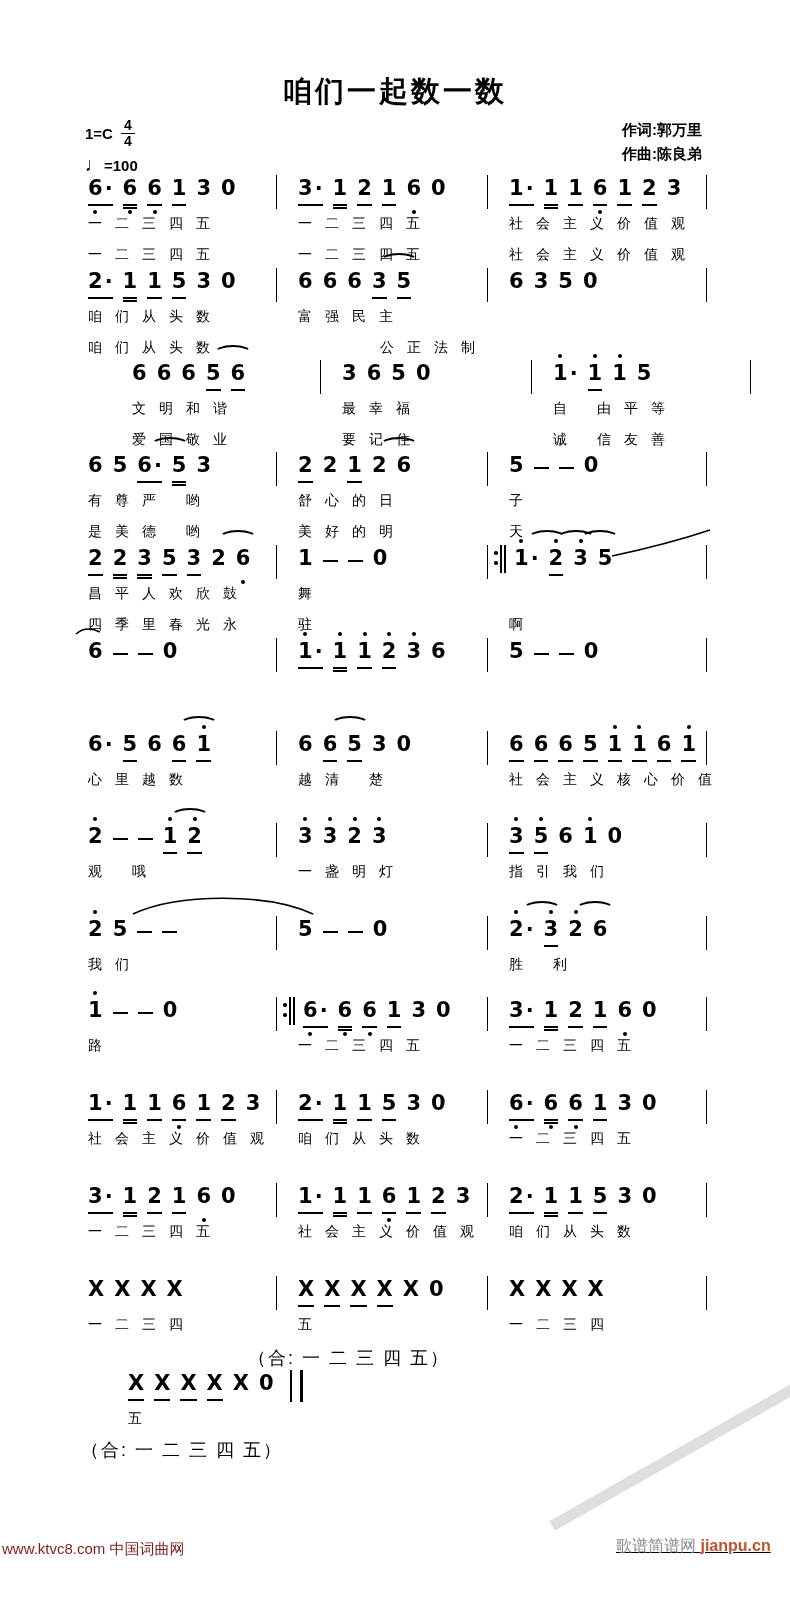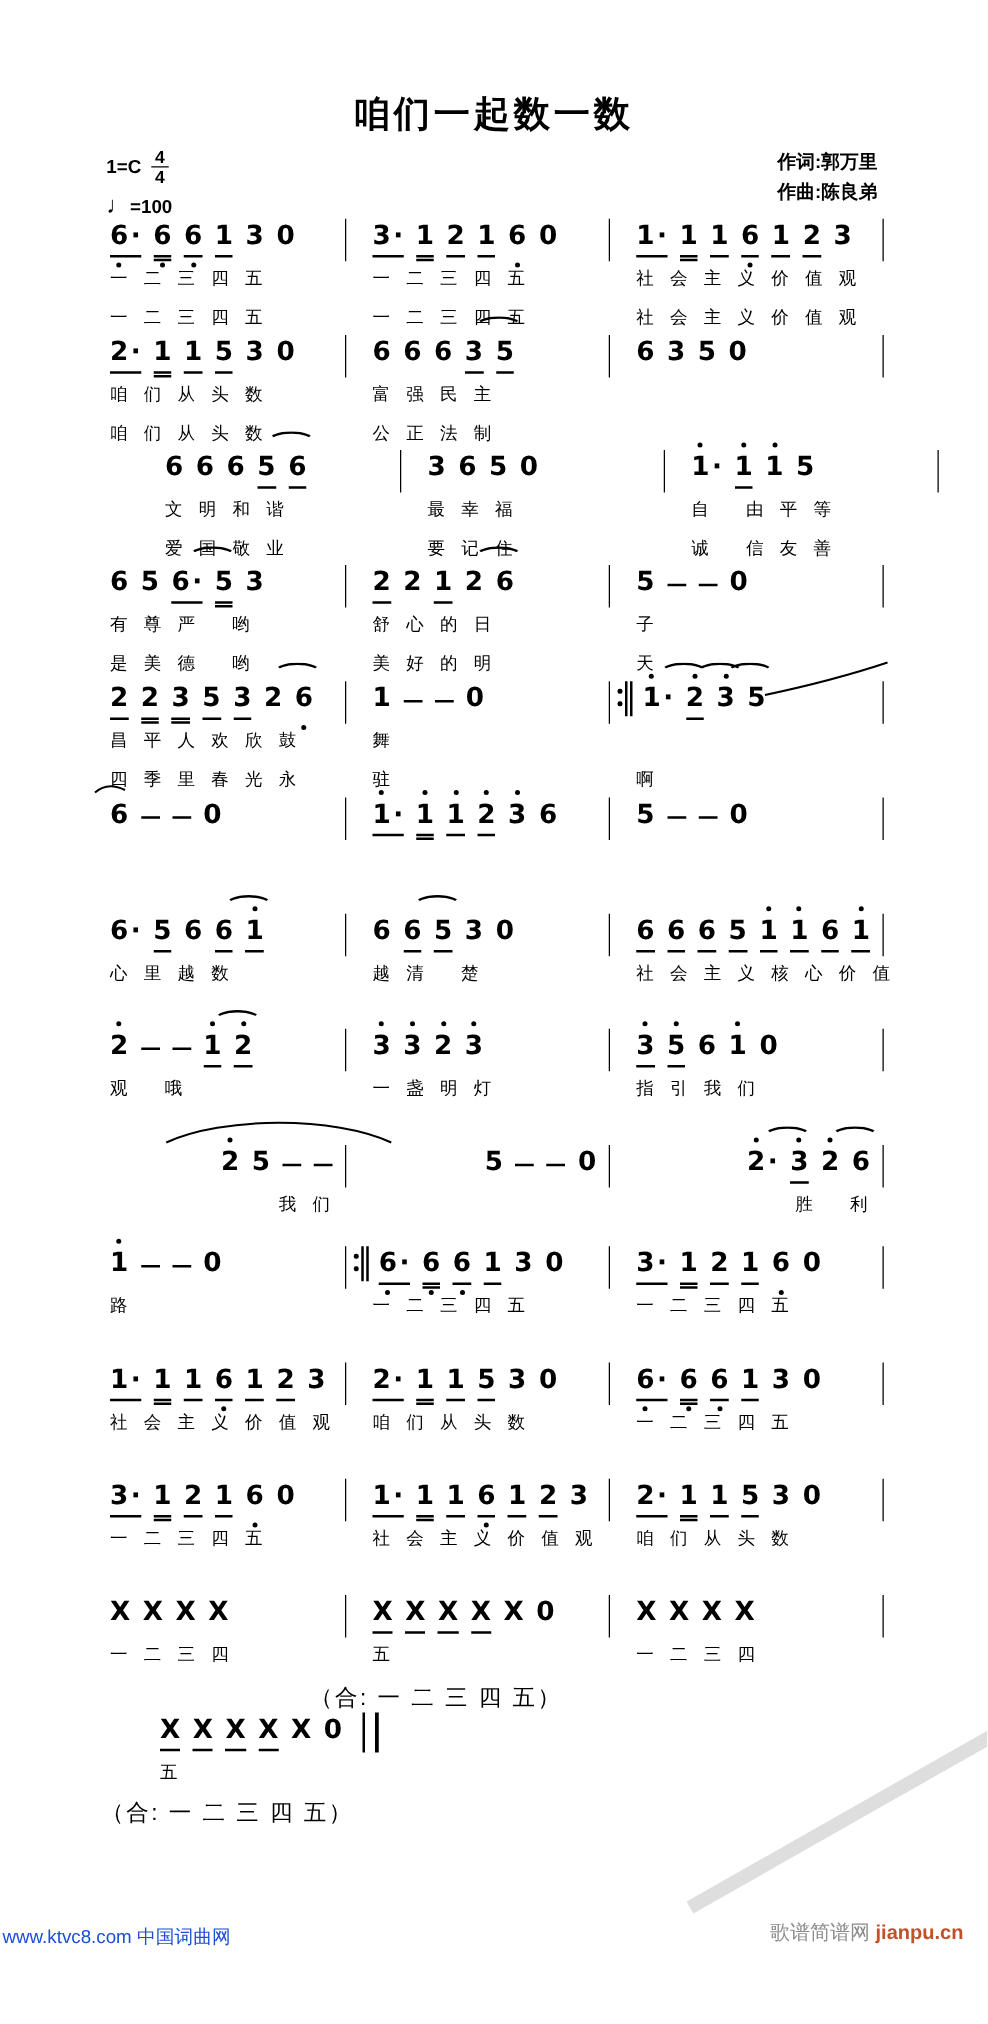--- a/index.html
+++ b/index.html
@@ -48,22 +48,22 @@
   .rpt .d1{top:6px;} .rpt .d2{top:16px;}
   .rpt .b1{position:absolute;left:6px;top:0;width:1.5px;height:28px;background:#000;}
   .rpt .b2{position:absolute;left:10px;top:0;width:1.5px;height:28px;background:#000;}
   
   .endbar{display:inline-block;vertical-align:top;width:8px;height:32px;
           border-left:2px solid #000;border-right:3px solid #000;margin-left:6px;}
   .annotation{position:absolute;font-size:18px;letter-spacing:2px;white-space:nowrap;}
   
   #ties{position:absolute;left:0;top:0;pointer-events:none;}
   
-  #wm-left{position:absolute;left:2px;top:1540px;font-size:15px;color:#1d4ed8;}
-  #wm-right{position:absolute;left:616px;top:1536px;font-size:16px;white-space:nowrap;}
+  #wm-left{position:absolute;left:2px;top:1540px;font-size:15px;color:#7f1d1d;}
+  #wm-right{position:absolute;left:616px;top:1536px;font-size:16px;white-space:nowrap;text-decoration:underline;}
   #wm-right .gray{color:#8c8c8c;}
   #wm-right .orange{color:#c0512a;font-weight:bold;}
 </style>
 </head>
 <body>
 
 <div id="page">
   <div id="title">咱们一起数一数</div>
 
   <div id="keyblock">
@@ -107,21 +107,21 @@
           <div class="ncell first" style="width: 192px;"><span class="note"><span class="u u1"><span class="gw"><span class="g">2</span></span><span class="aug">·</span></span></span><span class="note"><span class="u u2"><span class="gw"><span class="g">1</span></span></span></span><span class="note"><span class="u u1"><span class="gw"><span class="g">1</span></span></span></span><span class="note"><span class="u u1"><span class="gw"><span class="g">5</span></span></span></span><span class="note"><span class="u"><span class="gw"><span class="g">3</span></span></span></span><span class="note"><span class="u"><span class="gw"><span class="g">0</span></span></span></span></div>
           <div class="ncell" style="width: 211px;"><span class="note"><span class="u"><span class="gw"><span class="g">6</span></span></span></span><span class="note"><span class="u"><span class="gw"><span class="g">6</span></span></span></span><span class="note"><span class="u"><span class="gw"><span class="g">6</span></span></span></span><span class="note slur"><span class="u u1"><span class="gw"><span class="g">3</span></span></span></span><span class="note"><span class="u u1"><span class="gw"><span class="g">5</span></span></span></span></div>
           <div class="ncell" style="width: 219px;"><span class="note"><span class="u"><span class="gw"><span class="g">6</span></span></span></span><span class="note"><span class="u"><span class="gw"><span class="g">3</span></span></span></span><span class="note"><span class="u"><span class="gw"><span class="g">5</span></span></span></span><span class="note"><span class="u"><span class="gw"><span class="g">0</span></span></span></span></div>
         </div>
         <div class="lrow">
           <div class="lcell first" style="width: 192px;"><span class="lyric">咱们从头数</span></div>
           <div class="lcell" style="width: 211px;"><span class="lyric">富强民主</span></div>
         </div>
         <div class="lrow">
           <div class="lcell first" style="width: 192px;"><span class="lyric">咱们从头数</span></div>
-          <div class="lcell" style="width: 211px;"><span class="lyric">公正法制</span></div>
+          <div class="lcell" style="width: 211px; text-align: right;"><span class="lyric">公正法制</span></div>
         </div>
       </div>
       <div class="sys" style="top: 360px; margin-left: 44px;">
         <div class="nrow">
           <div class="ncell first" style="width: 192px;"><span class="note"><span class="u"><span class="gw"><span class="g">6</span></span></span></span><span class="note"><span class="u"><span class="gw"><span class="g">6</span></span></span></span><span class="note"><span class="u"><span class="gw"><span class="g">6</span></span></span></span><span class="note slur"><span class="u u1"><span class="gw"><span class="g">5</span></span></span></span><span class="note"><span class="u u1"><span class="gw"><span class="g">6</span></span></span></span></div>
           <div class="ncell" style="width: 211px;"><span class="note"><span class="u"><span class="gw"><span class="g">3</span></span></span></span><span class="note"><span class="u"><span class="gw"><span class="g">6</span></span></span></span><span class="note"><span class="u"><span class="gw"><span class="g">5</span></span></span></span><span class="note"><span class="u"><span class="gw"><span class="g">0</span></span></span></span></div>
           <div class="ncell" style="width: 219px;"><span class="note"><span class="u"><span class="gw"><span class="g">1</span><span class="odot hi"></span></span><span class="aug">·</span></span></span><span class="note"><span class="u u1"><span class="gw"><span class="g">1</span><span class="odot hi"></span></span></span></span><span class="note"><span class="u"><span class="gw"><span class="g">1</span><span class="odot hi"></span></span></span></span><span class="note"><span class="u"><span class="gw"><span class="g">5</span></span></span></span></div>
         </div>
         <div class="lrow">
           <div class="lcell first" style="width: 192px;"><span class="lyric">文明和谐</span></div>
@@ -192,21 +192,21 @@
           <div class="ncell first" style="width: 192px;"><span class="note"><span class="u"><span class="gw"><span class="g">2</span><span class="odot hi"></span></span></span></span><span class="note"><span class="dashbar"></span></span><span class="note"><span class="dashbar"></span></span><span class="note slur"><span class="u u1"><span class="gw"><span class="g">1</span><span class="odot hi"></span></span></span></span><span class="note"><span class="u u1"><span class="gw"><span class="g">2</span><span class="odot hi"></span></span></span></span></div>
           <div class="ncell" style="width: 211px;"><span class="note"><span class="u"><span class="gw"><span class="g">3</span><span class="odot hi"></span></span></span></span><span class="note"><span class="u"><span class="gw"><span class="g">3</span><span class="odot hi"></span></span></span></span><span class="note"><span class="u"><span class="gw"><span class="g">2</span><span class="odot hi"></span></span></span></span><span class="note"><span class="u"><span class="gw"><span class="g">3</span><span class="odot hi"></span></span></span></span></div>
           <div class="ncell" style="width: 219px;"><span class="note"><span class="u u1"><span class="gw"><span class="g">3</span><span class="odot hi"></span></span></span></span><span class="note"><span class="u u1"><span class="gw"><span class="g">5</span><span class="odot hi"></span></span></span></span><span class="note"><span class="u"><span class="gw"><span class="g">6</span></span></span></span><span class="note"><span class="u"><span class="gw"><span class="g">1</span><span class="odot hi"></span></span></span></span><span class="note"><span class="u"><span class="gw"><span class="g">0</span></span></span></span></div>
         </div>
         <div class="lrow">
           <div class="lcell first" style="width: 192px;"><span class="lyric">观  哦</span></div>
           <div class="lcell" style="width: 211px;"><span class="lyric">一盏明灯</span></div>
           <div class="lcell" style="width: 219px;"><span class="lyric">指引我们</span></div>
         </div>
       </div>
-      <div class="sys" style="top: 916px; text-align: right;">
+      <div class="sys" style="top: 916px;">
         <div class="nrow">
           <div class="ncell first" style="width: 192px;"><span class="note"><span class="u"><span class="gw"><span class="g">2</span><span class="odot hi"></span></span></span></span><span class="note"><span class="u"><span class="gw"><span class="g">5</span></span></span></span><span class="note"><span class="dashbar"></span></span><span class="note"><span class="dashbar"></span></span></div>
           <div class="ncell" style="width: 211px;"><span class="note"><span class="u"><span class="gw"><span class="g">5</span></span></span></span><span class="note"><span class="dashbar"></span></span><span class="note"><span class="dashbar"></span></span><span class="note"><span class="u"><span class="gw"><span class="g">0</span></span></span></span></div>
           <div class="ncell" style="width: 219px;"><span class="note slur"><span class="u"><span class="gw"><span class="g">2</span><span class="odot hi"></span></span><span class="aug">·</span></span></span><span class="note"><span class="u u1"><span class="gw"><span class="g">3</span><span class="odot hi"></span></span></span></span><span class="note slur"><span class="u"><span class="gw"><span class="g">2</span><span class="odot hi"></span></span></span></span><span class="note"><span class="u"><span class="gw"><span class="g">6</span></span></span></span></div>
         </div>
         <div class="lrow">
           <div class="lcell first" style="width: 192px;"><span class="lyric">我们</span></div>
           <div class="lcell" style="width: 211px;"><span class="lyric"></span></div>
           <div class="lcell" style="width: 219px;"><span class="lyric">胜 利</span></div>
         </div>

